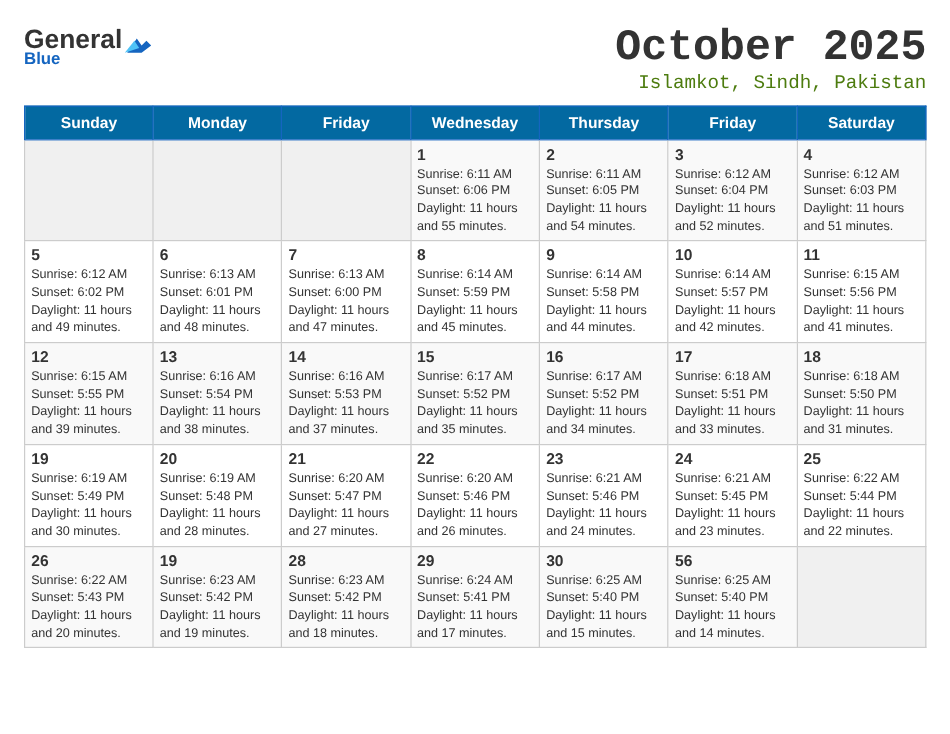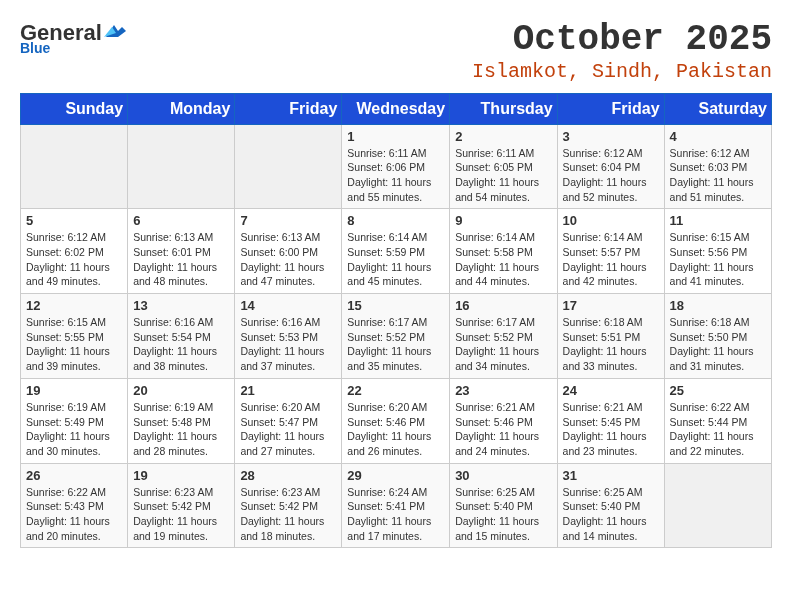--- a/index.html
+++ b/index.html
@@ -16,47 +16,47 @@
       align-items: flex-start;
       margin-bottom: 10px;
     }
     .logo {
       display: flex;
       flex-direction: column;
       align-items: flex-start;
     }
     .logo-line {
       display: flex;
-      align-items: center;
+      align-items: flex-end;
     }
     .title-block {
       text-align: right;
       font-family: Liberation Mono, monospace;
     }
     .month-title {
       font-size: 36px;
       font-weight: bold;
       color: #333;
       line-height: 1.1;
     }
     .subtitle {
-      font-size: 20px;
-      color: #c2410c;
+      font-size: 16px;
+      color: #4d7c0f;
     }
     .calendar {
       width: 100%;
       border-collapse: collapse;
       font-size: 11px;
     }
     .calendar thead tr th {
-      background: #1d4ed8;
+      background: #0369a1;
       color: #fff;
       padding: 6px 4px;
-      text-align: right;
-      font-size: 16px;
+      text-align: center;
+      font-size: 13px;
       font-weight: bold;
       border: 1px solid #1565c0;
     }
     .calendar tbody tr td {
       border: 1px solid #ccc;
       vertical-align: top;
       padding: 4px 5px;
       width: 108px;
       min-height: 80px;
       background: #fff;
@@ -242,19 +242,19 @@
         </td>
         <td>
           <span class="day-num">29</span>
           <div class="day-info">Sunrise: 6:24 AM<br>Sunset: 5:41 PM<br>Daylight: 11 hours<br>and 17 minutes.</div>
         </td>
         <td>
           <span class="day-num">30</span>
           <div class="day-info">Sunrise: 6:25 AM<br>Sunset: 5:40 PM<br>Daylight: 11 hours<br>and 15 minutes.</div>
         </td>
         <td>
-          <span class="day-num">31</span>
+          <span class="day-num">56</span>
           <div class="day-info">Sunrise: 6:25 AM<br>Sunset: 5:40 PM<br>Daylight: 11 hours<br>and 14 minutes.</div>
         </td>
         <td class="empty-cell"></td>
       </tr>
     </tbody>
 </table>
 
 </body></html>

